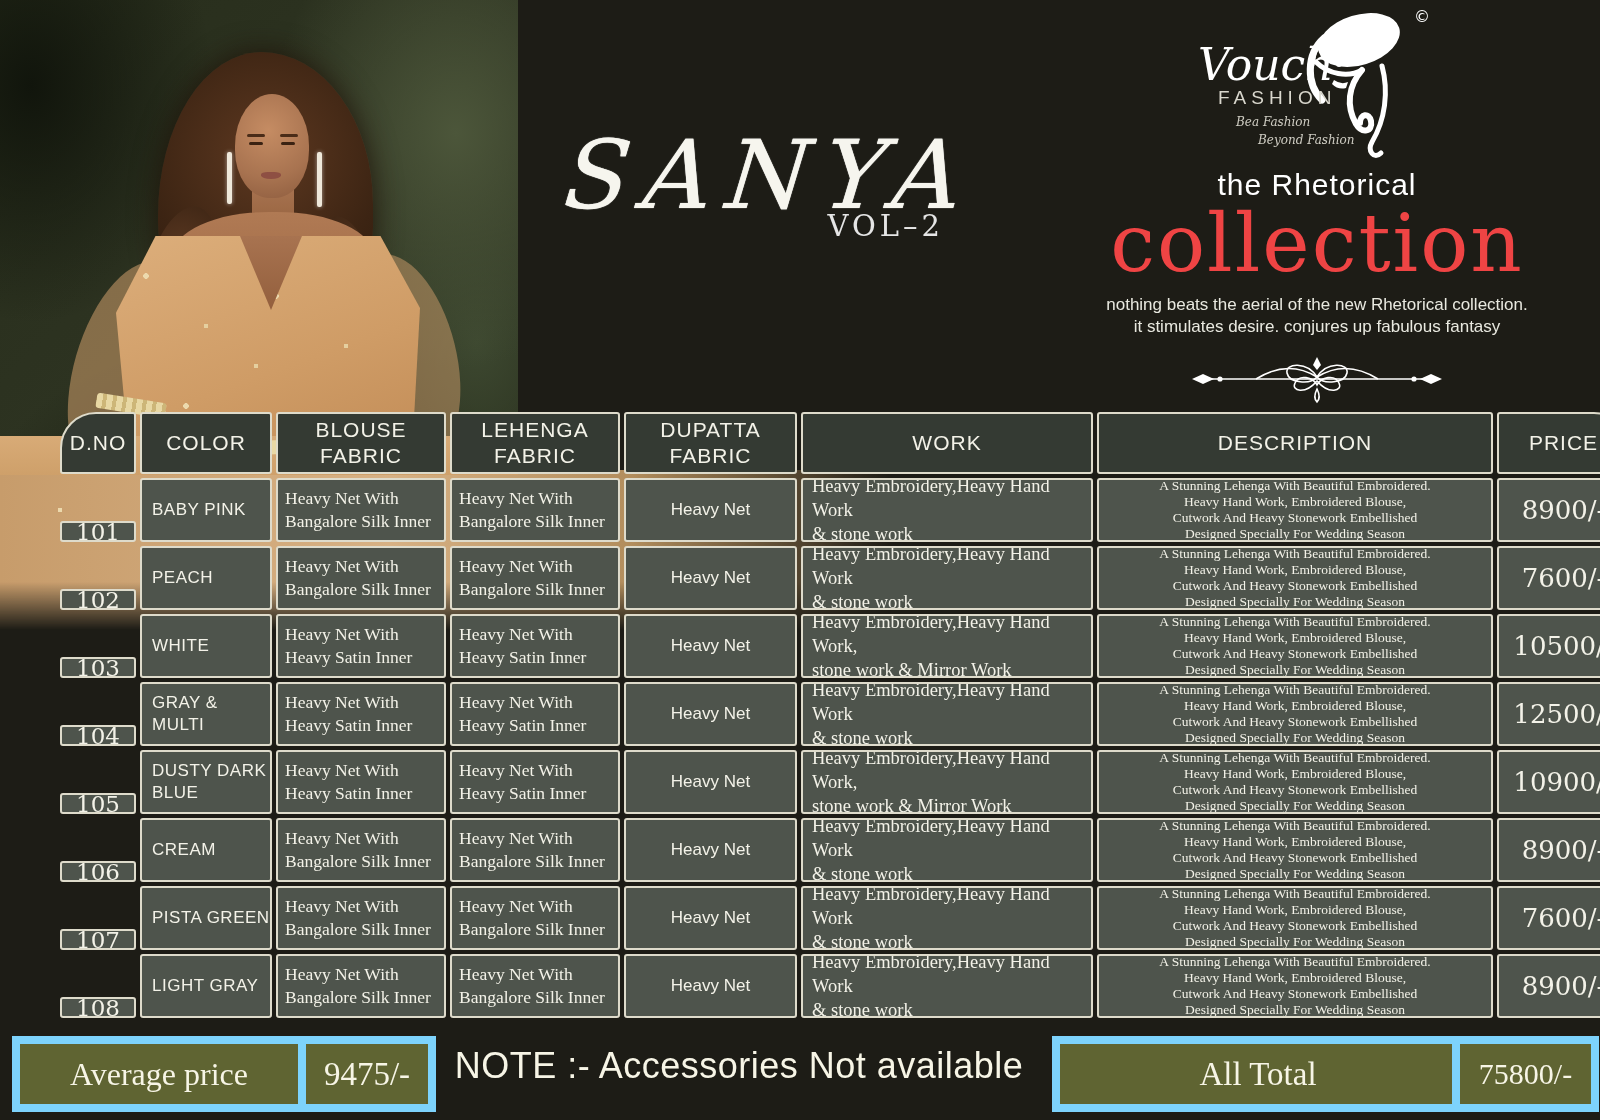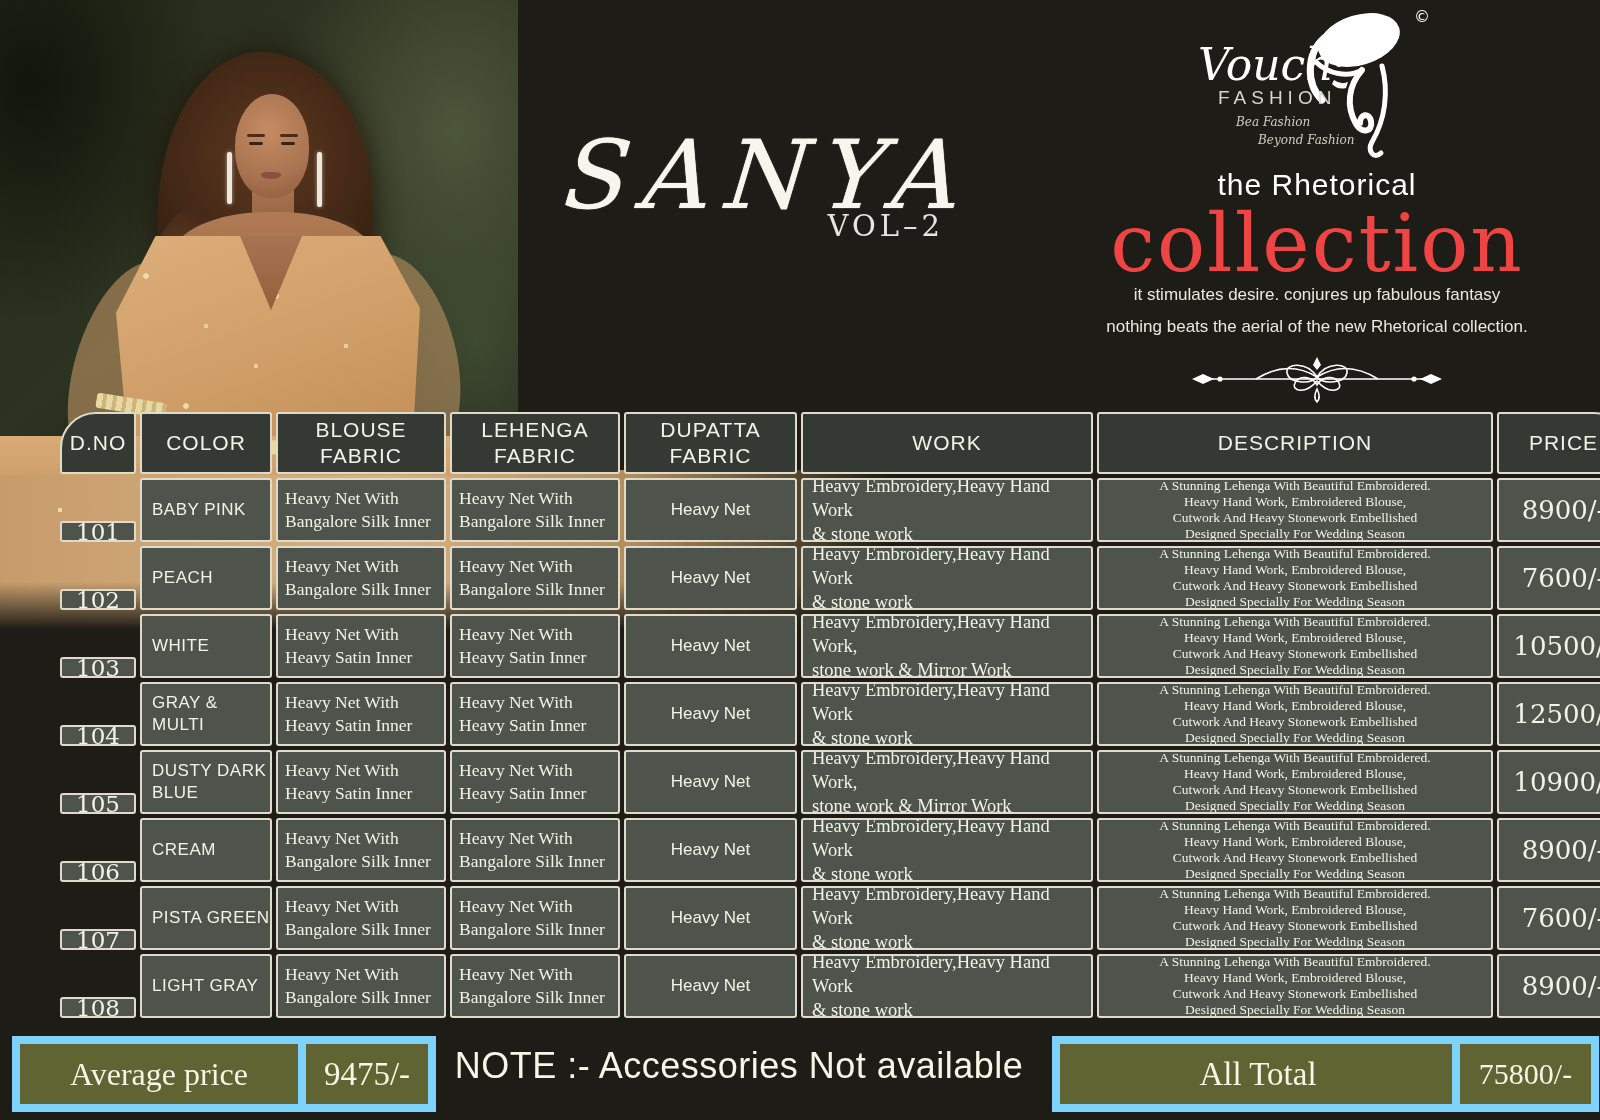--- a/index.html
+++ b/index.html
@@ -168,22 +168,22 @@
         </g>
         <text x="218" y="18" fill="#ffffff" font-size="16" font-family="DejaVu Sans, sans-serif">©</text>
         <text x="2" y="76" fill="#ffffff" font-size="44" font-style="italic" font-family="DejaVu Serif, serif">Vouch</text>
         <text x="22" y="100" fill="#d9d7cd" font-size="19" letter-spacing="5" font-family="Liberation Sans, sans-serif">FASHION</text>
         <text x="40" y="122" fill="#cfcdc3" font-size="12" font-style="italic" font-family="DejaVu Serif, serif">Bea Fashion</text>
         <text x="62" y="140" fill="#cfcdc3" font-size="12" font-style="italic" font-family="DejaVu Serif, serif">Beyond Fashion</text>
       </svg>
     </div>
     <div class="rhetorical">the Rhetorical</div>
     <div class="collection">collection</div>
+    <div class="tag tag1">nothing beats the aerial of the new Rhetorical collection.</div>
     <div class="tag">it stimulates desire. conjures up  fabulous fantasy</div>
-    <div class="tag tag1">nothing beats the aerial of the new Rhetorical collection.</div>
     <svg class="divider" width="262" height="52" viewBox="0 0 262 52">
       <g stroke="#ffffff" fill="none" stroke-width="1.6">
         <line x1="8" y1="26" x2="254" y2="26"></line>
         <path d="M70,26 Q102,6 131,24"></path>
         <path d="M131,24 Q160,6 192,26"></path>
         <path d="M131,24 C121,8 99,10 101,20 C103,30 124,32 131,24 Z"></path>
         <path d="M131,24 C141,8 163,10 161,20 C159,30 138,32 131,24 Z"></path>
         <path d="M131,28 C119,42 105,38 109,30 C113,21 127,24 131,32 C135,24 149,21 153,30 C157,38 143,42 131,28 Z"></path>
         <path d="M131,36 C128,42 128,46 131,49 C134,46 134,42 131,36 Z"></path>
       </g>

